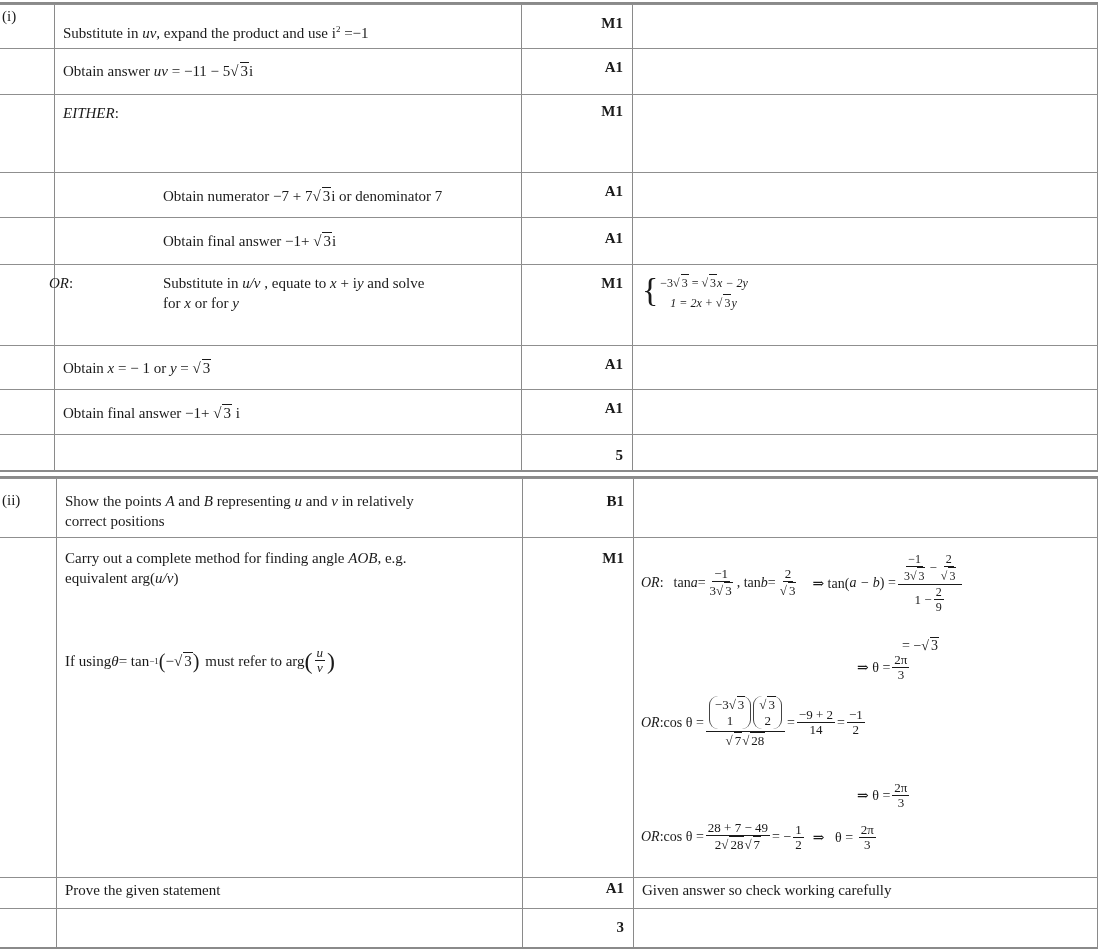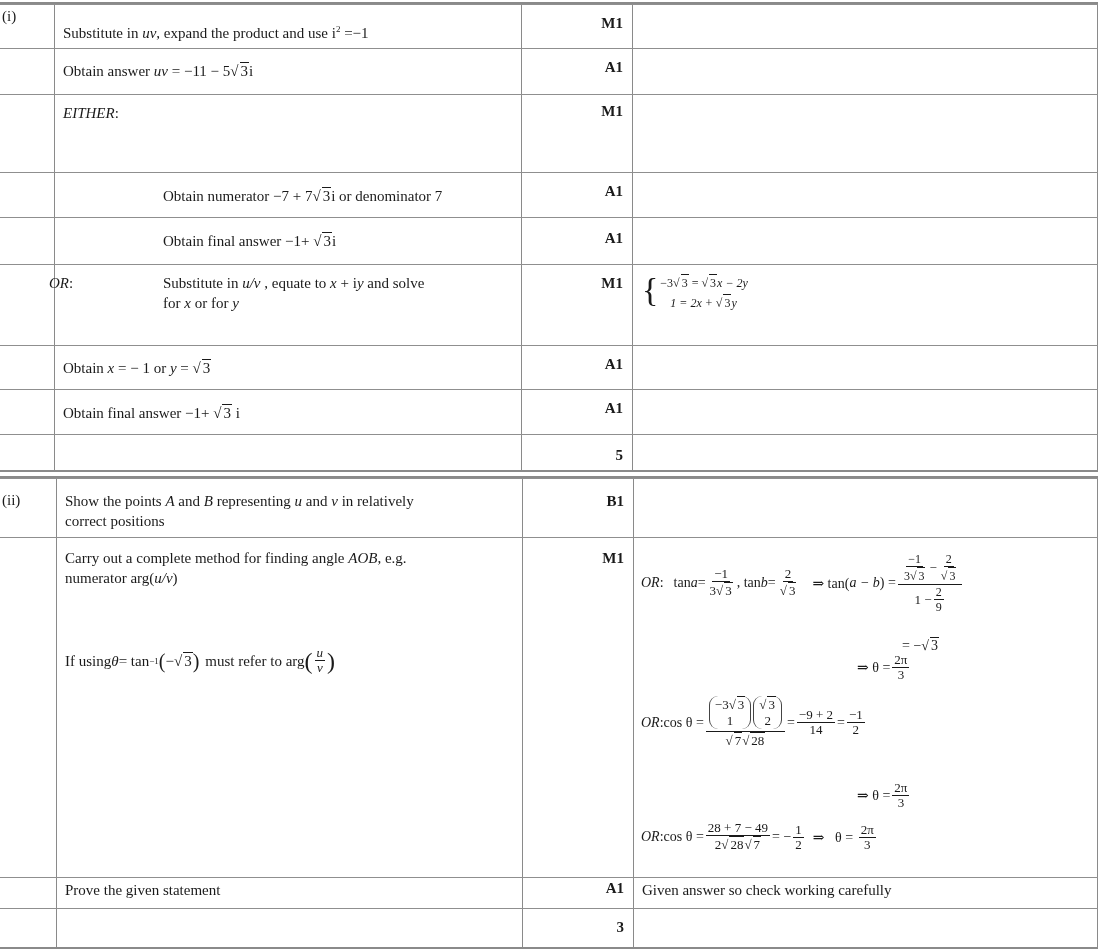--- a/index.html
+++ b/index.html
@@ -116,21 +116,21 @@
     <div class="desc" style="left:65px;top:12px;">
       <span>Show the points </span><i class="v">A</i><span> and </span><i class="v">B</i><span> representing </span><i class="v">u</i><span> and </span><i class="v">v</i><span> in relatively</span><br>
       <span>correct positions</span>
     </div>
     <div class="mark" style="left:524px;top:14px;">B1</div>
   </div>
 
   <div class="row" style="height:340px;">
     <div class="desc" style="left:65px;top:10px;">
       <span>Carry out a complete method for finding angle </span><i class="v">AOB</i><span>, e.g.</span><br>
-      <span>numerator arg(</span><i class="v">u/v</i><span>)</span>
+      <span>equivalent arg(</span><i class="v">u/v</i><span>)</span>
     </div>
     <div class="desc" style="left:65px;top:108px;display:flex;align-items:center;">
       <span>If using  </span>
         <i>θ</i>
         <span> = tan</span>
         <sup style="font-size:9px;">−1</sup>
         <span style="font-size:20px;">(</span>
         <span>−√</span>
         <span class="sqrt">3</span>
         <span style="font-size:20px;">)</span>

